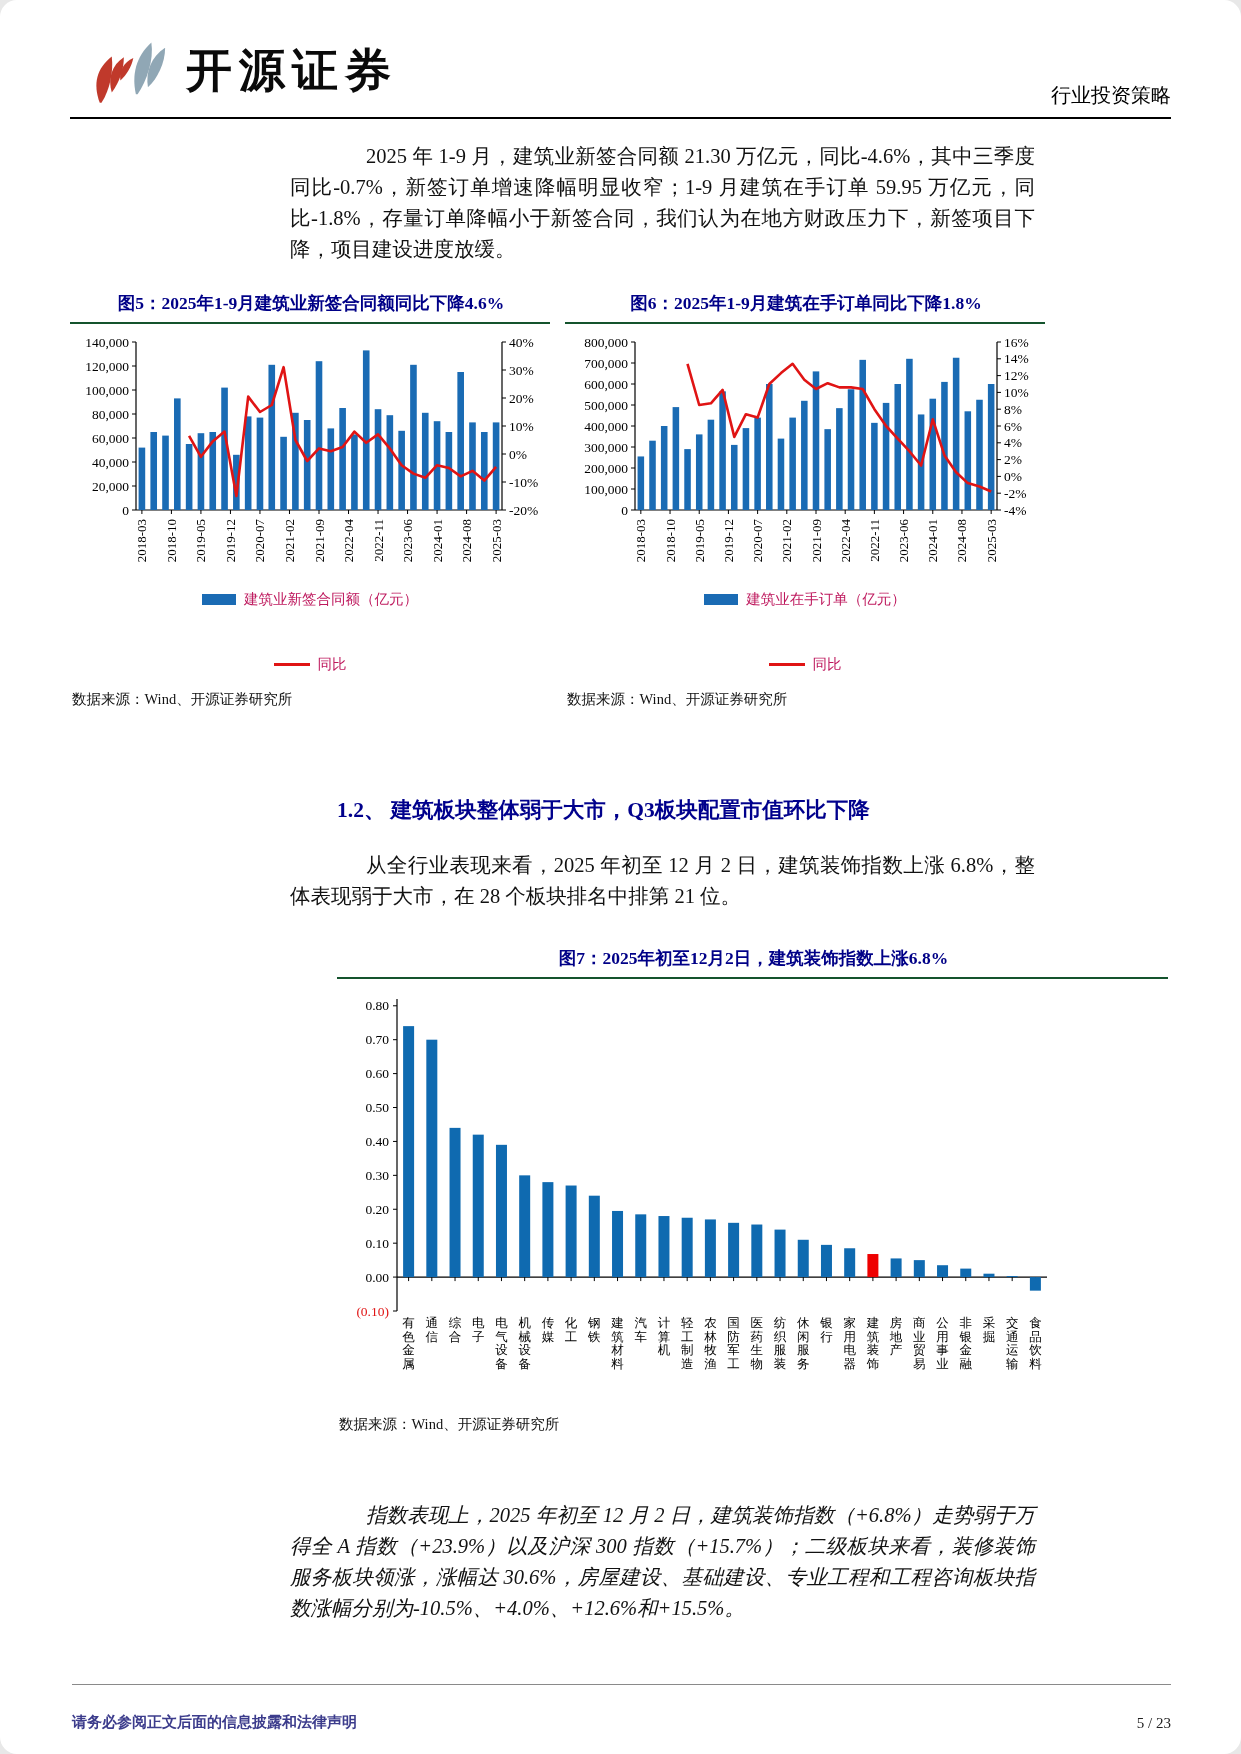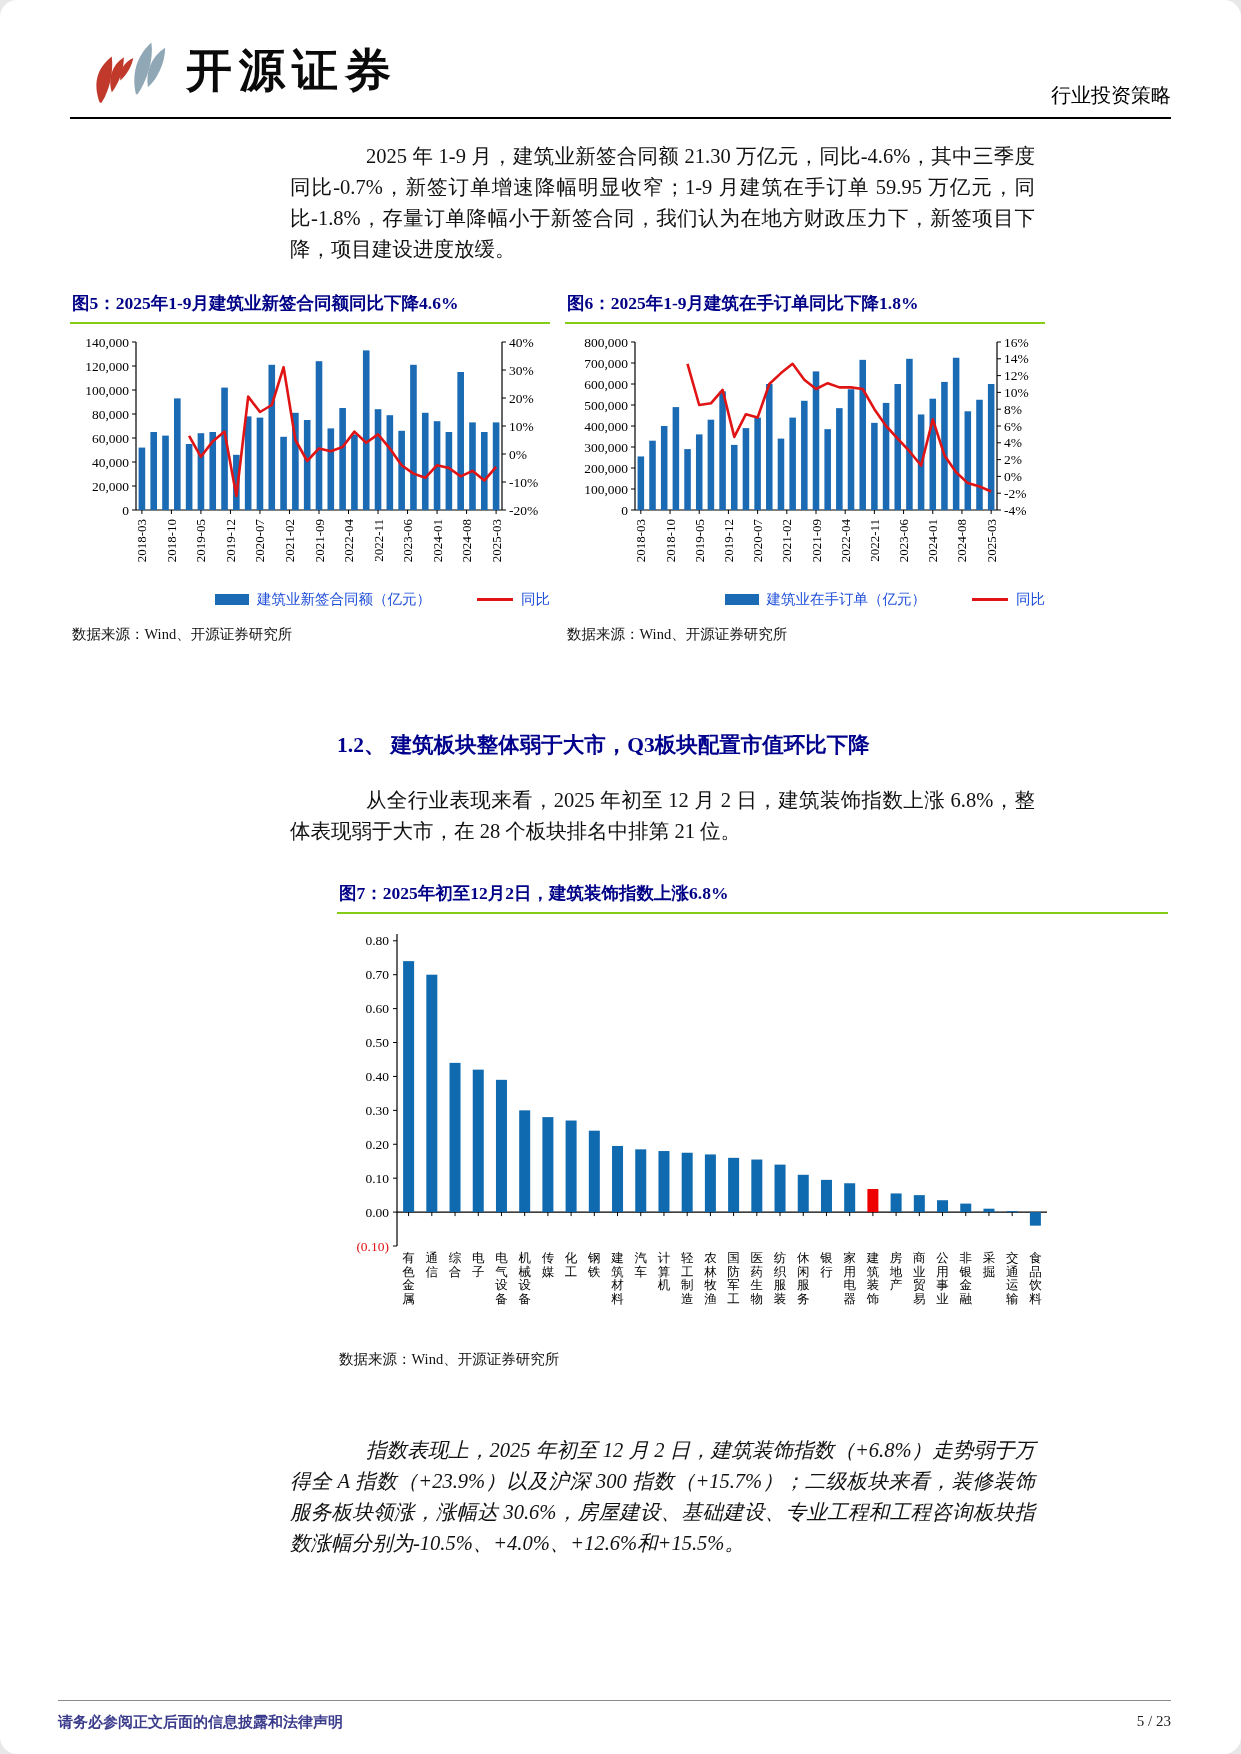--- a/index.html
+++ b/index.html
@@ -39,37 +39,38 @@
     font-size:21.5px;font-weight:bold;color:#00008c;
   }
   .p2{margin-top:26px;}
   .p3{margin-top:66px;font-style:italic;}
   
   .fig-row{display:flex;gap:15px;margin-top:26px;}
   .fig{width:480px;}
   .fig-title{
     margin:0;padding:0 0 7px 2px;
     font-size:17.5px;font-weight:bold;color:#000087;
-    border-bottom:2px solid #84cc16;
+    border-bottom:2px solid #14532d;
+    text-align:center;
   }
   .fig-chart{margin-top:8px;}
   .fig-legend{
     display:flex;justify-content:flex-end;align-items:center;gap:46px;
-    font-size:14.5px;color:#1d4ed8;margin-top:2px;
+    font-size:14.5px;color:#be185d;margin-top:2px;flex-direction:column;
   }
   .lg-item{display:flex;align-items:center;gap:8px;}
   .swatch-bar{display:inline-block;width:34px;height:11px;background:#1a6bb4;}
   .swatch-line{display:inline-block;width:36px;height:3px;background:#e01414;}
   .fig-source{font-size:14.5px;color:#111;margin-top:16px;padding-left:2px;}
   .fig7{width:831px;margin-left:267px;margin-top:34px;}
   
   footer{
-    position:absolute;left:58px;right:70px;bottom:22px;
-    border-top:1.5px solid #8a8a8a;padding-top:12px;
-    display:flex;justify-content:space-between;align-items:flex-start;
+    position:absolute;left:72px;right:70px;bottom:22px;
+    border-top:1.5px solid #8a8a8a;padding-top:28px;
+    display:flex;justify-content:space-between;align-items:flex-end;
   }
   .footer-left{font-size:15px;font-weight:bold;color:#3c3c8c;}
   .footer-right{font-size:15px;color:#222;}
   svg text{font-family:"Liberation Serif","DejaVu Serif",serif;}
 </style>
 </head>
 <body>
 
 <div class="page">
 

